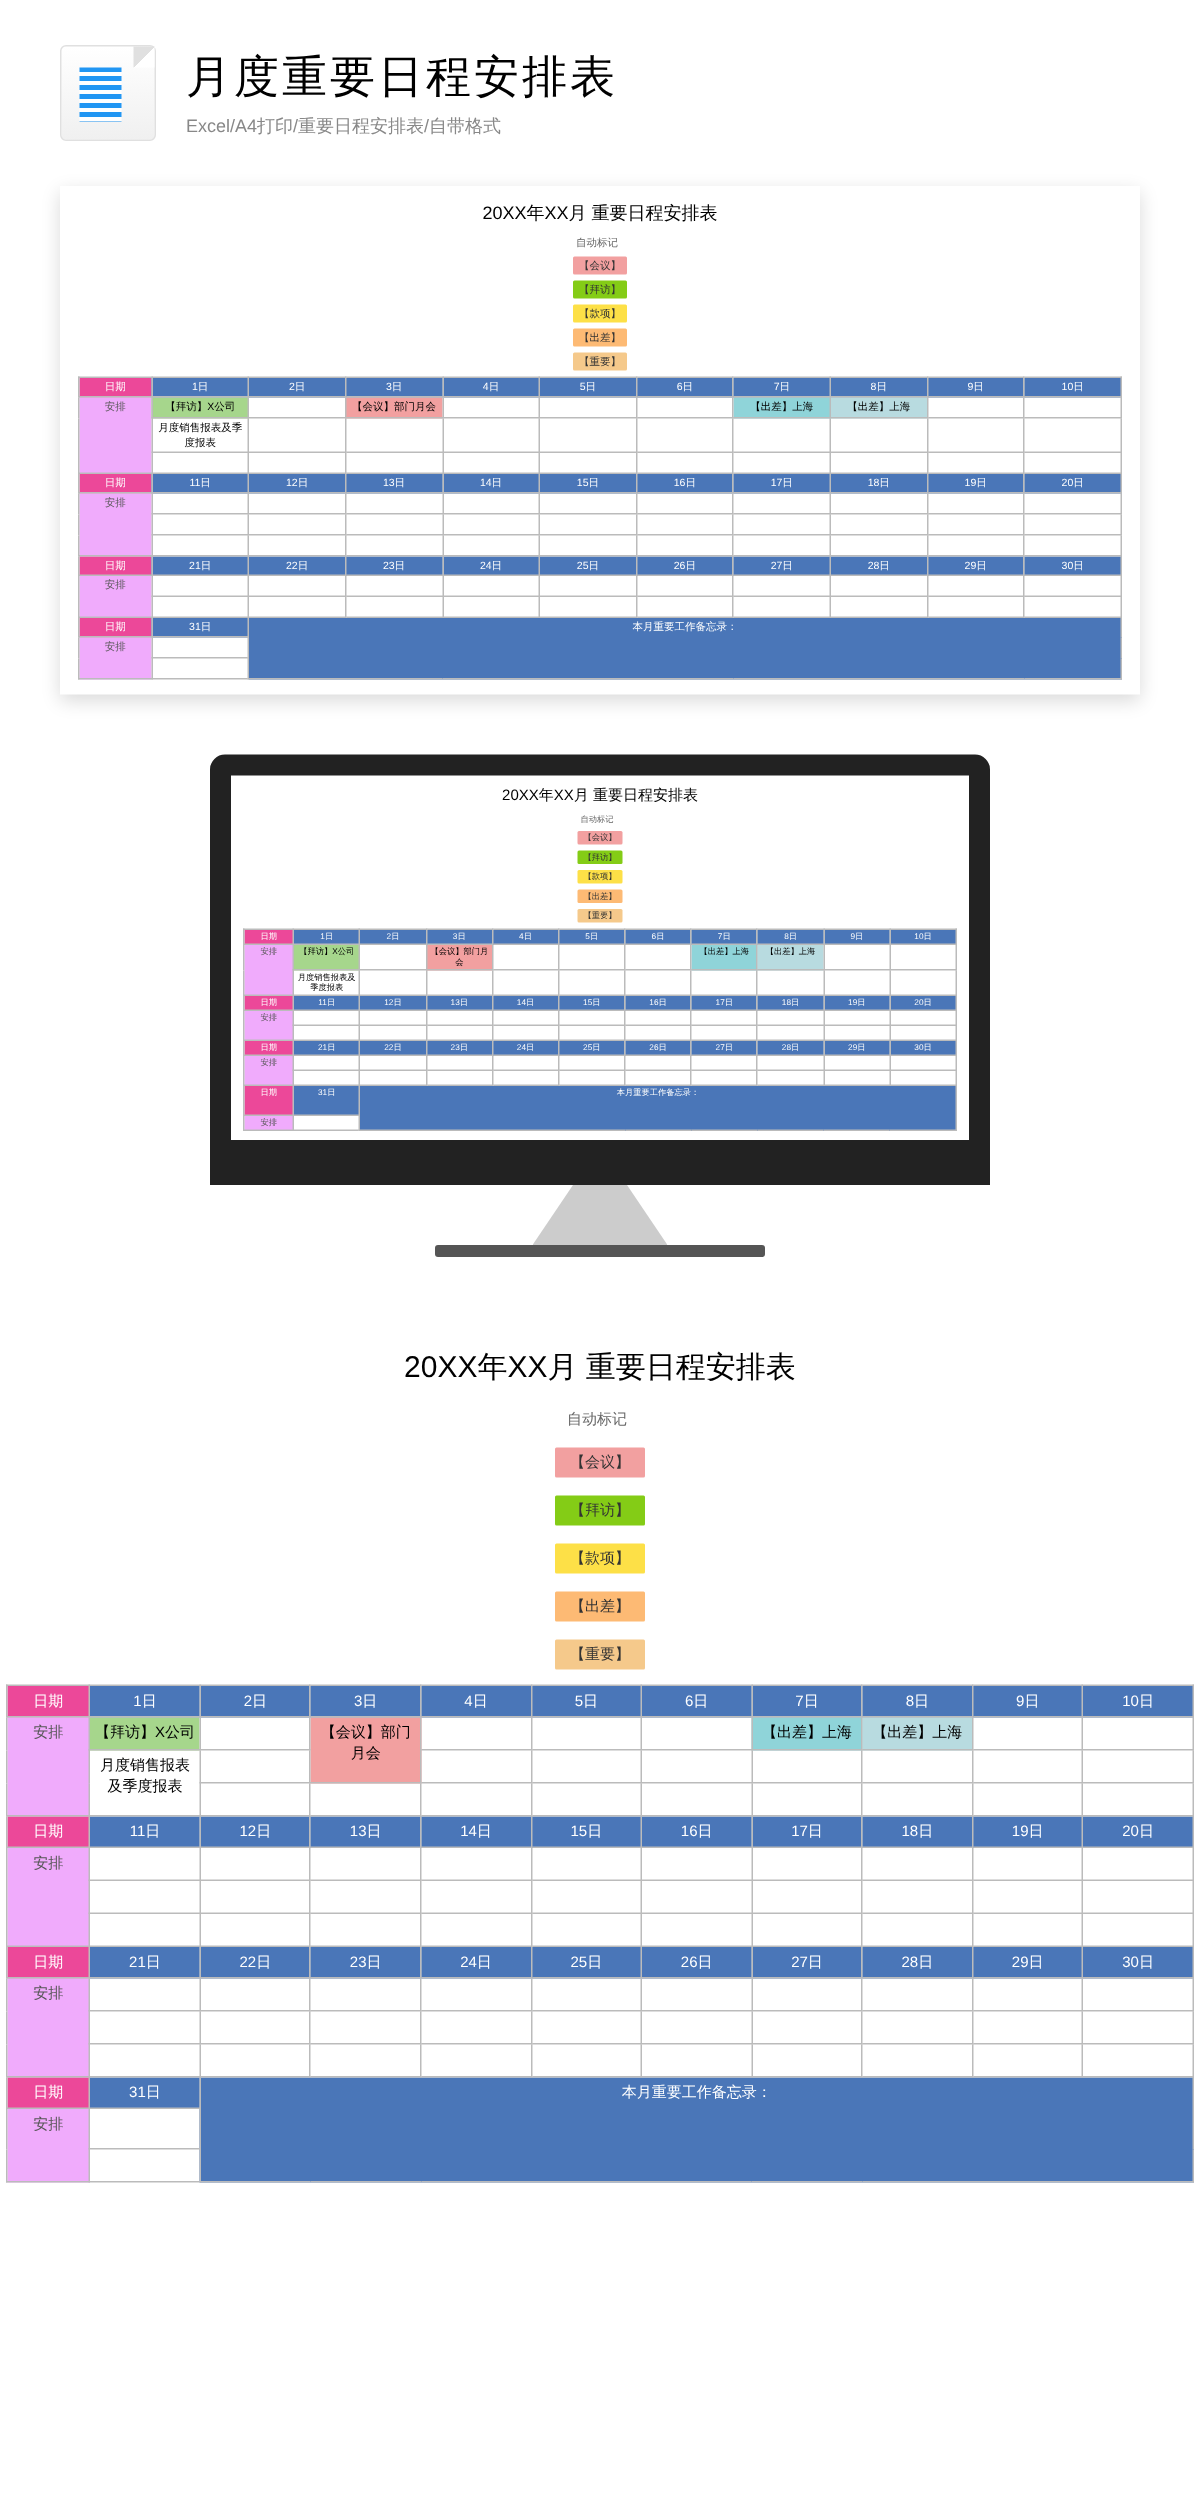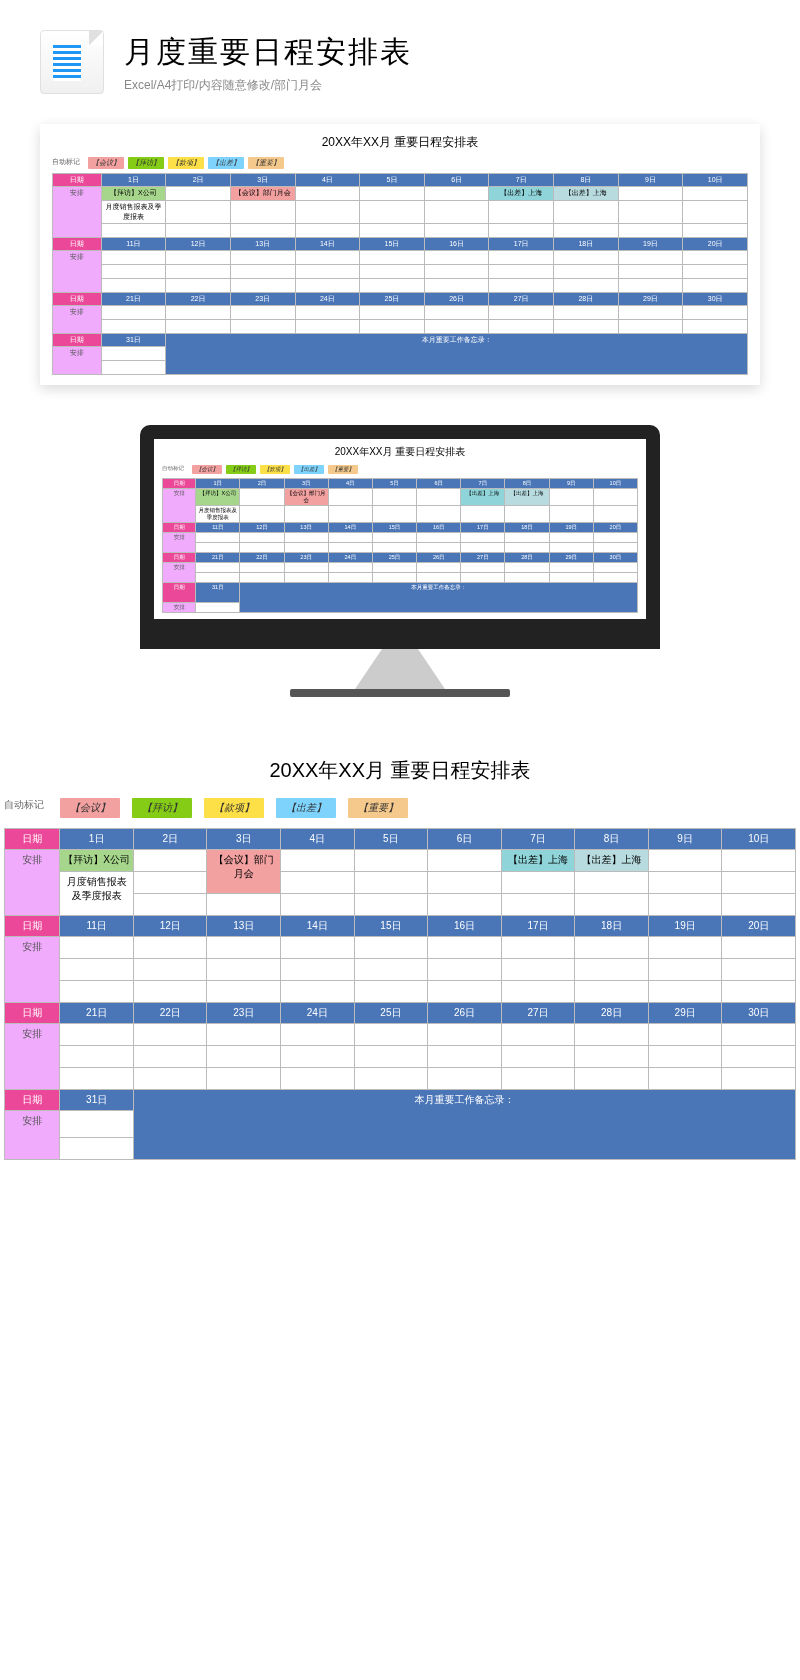--- a/index.html
+++ b/index.html
@@ -3,21 +3,21 @@
 <meta charset="utf-8">
 <style>
   * { box-sizing: border-box; margin: 0; padding: 0; }
   body {
     background: #fff;
     font-family: "Microsoft YaHei", Arial, sans-serif;
     width: 800px;
   }
   .page-header {
     display: flex;
-    align-items: flex-end;
+    align-items: center;
     padding: 30px 40px 20px 40px;
     gap: 20px;
   }
   .excel-icon {
     width: 64px; height: 64px;
     background: linear-gradient(#fff,#f0f0f0);
     border: 1px solid #e0e0e0;
     border-radius: 4px;
     position: relative;
     flex-shrink: 0;
@@ -87,37 +87,37 @@
   .sched-title {
     text-align: center;
     font-weight: normal;
     margin-bottom: 6px;
   }
   .preview .sched-title { font-size: 12px; }
   .monitor-screen .sched-title { font-size: 10px; }
   .full-view .sched-title { font-size: 20px; margin-bottom: 14px; }
   .legend-row {
     display: flex;
-    align-items: flex-start;
+    align-items: center;
     gap: 4px;
     margin-bottom: 4px;
+    flex-direction: column;
   }
   .legend-label { color: #666; padding-right: 4px; }
   .legend-tag {
     padding: 1px 4px;
     border-radius: 1px;
     color: #333;
-    font-style: italic;
   }
   .full-view .legend-row { gap: 12px; margin-bottom: 10px; }
   .full-view .legend-tag { padding: 3px 10px; }
   .tag-meeting { background: #f2a0a0; }
   .tag-visit   { background: #84cc16; }
   .tag-money   { background: #fde047; }
-  .tag-trip    { background: #7dd3fc; }
+  .tag-trip    { background: #fdba74; }
   .tag-important { background: #f5c98b; }
   table.sched {
     border-collapse: collapse;
     width: 100%;
     table-layout: fixed;
   }
   table.sched td, table.sched th {
     border: 1px solid #bbb;
     padding: 1px 2px;
     text-align: center;
@@ -156,21 +156,21 @@
 </style>
 </head>
 <body>
 
 <div class="page-header">
   <div class="excel-icon">
       <div class="fold"></div>
     </div>
   <div class="title-block">
     <h1>月度重要日程安排表</h1>
-    <div class="sub">Excel/A4打印/内容随意修改/部门月会</div>
+    <div class="sub">Excel/A4打印/重要日程安排表/自带格式</div>
   </div>
 </div>
 
 <div class="preview">
   <div class="sched-title">20XX年XX月 重要日程安排表</div>
   <div class="legend-row">
     <span class="legend-label">自动标记</span>
     <span class="legend-tag tag-meeting">【会议】</span>
     <span class="legend-tag tag-visit">【拜访】</span>
     <span class="legend-tag tag-money">【款项】</span>

